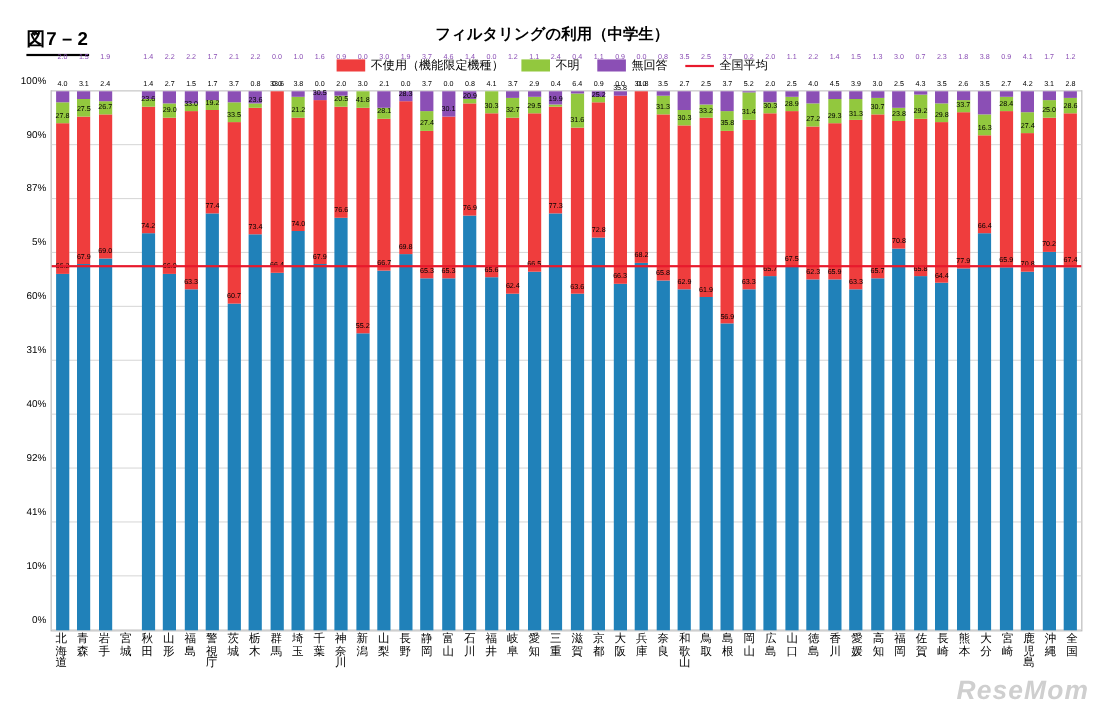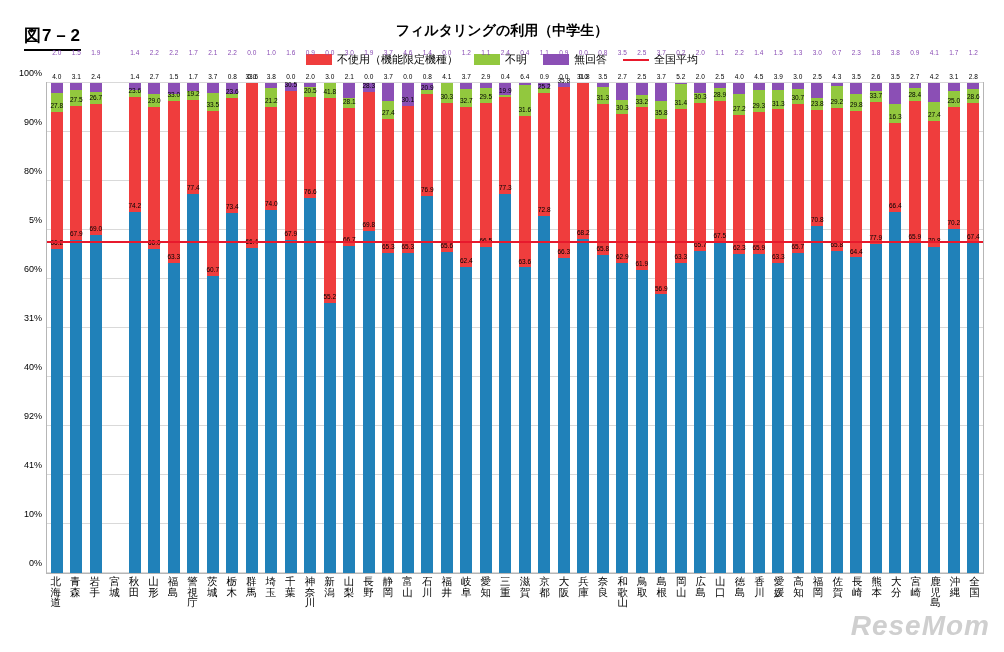--- a/index.html
+++ b/index.html
@@ -53,21 +53,21 @@
   #xlabels{
     position:absolute;left:46px;top:576px;width:938px;height:70px;display:flex;
   }
   .xl{
     flex:1 1 0;text-align:center;font-size:10.5px;color:#000;
     line-height:1.02;word-break:break-all;padding:0 1px;box-sizing:border-box;
   }
   .xl span{display:block;}
   #watermark{
     position:absolute;right:14px;bottom:10px;
-    font-size:28px;color:#cfcfcf;font-weight:bold;font-style:italic;
+    font-size:24px;color:#cfcfcf;font-weight:bold;font-style:italic;
     letter-spacing:1px;
   }
 </style>
 </head>
 <body>
 
 <div id="figlabel">図7－2</div>
 <div id="title">フィルタリングの利用（中学生）</div>
 
 <div id="legend">
@@ -110,21 +110,21 @@
         <div class="gl" style="bottom: 50%;">
           <div class="ytick" style="bottom: 50%;">31%</div>
         </div>
         <div class="gl" style="bottom: 60%;">
           <div class="ytick" style="bottom: 60%;">60%</div>
         </div>
         <div class="gl" style="bottom: 70%;">
           <div class="ytick" style="bottom: 70%;">5%</div>
         </div>
         <div class="gl" style="bottom: 80%;">
-          <div class="ytick" style="bottom: 80%;">80%</div>
+          <div class="ytick" style="bottom: 80%;">87%</div>
         </div>
         <div class="gl" style="bottom: 90%;">
           <div class="ytick" style="bottom: 90%;">90%</div>
         </div>
         <div class="gl" style="bottom: 100%;">
           <div class="ytick" style="bottom: 100%;">100%</div>
         </div>
       </div>
     <div id="avgline" style="bottom: 67.4%;"></div>
     <div id="bars">

